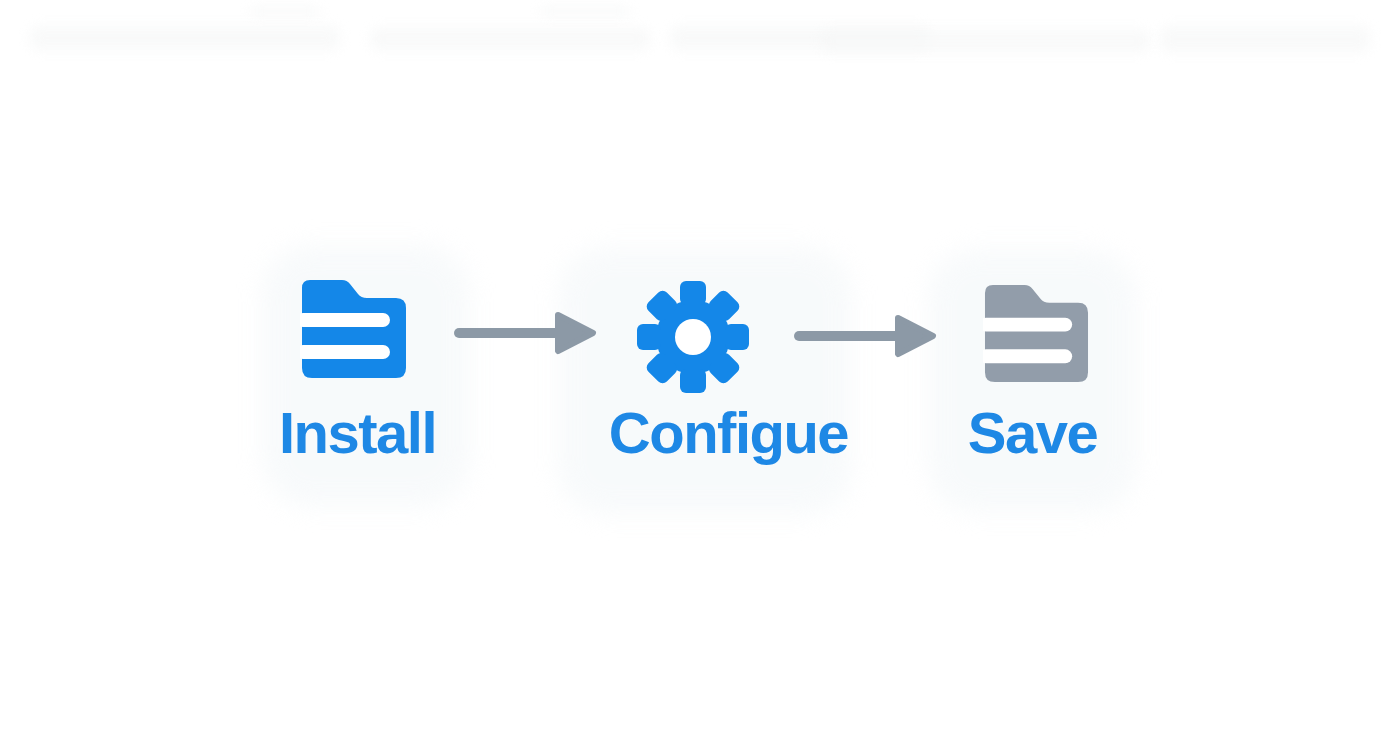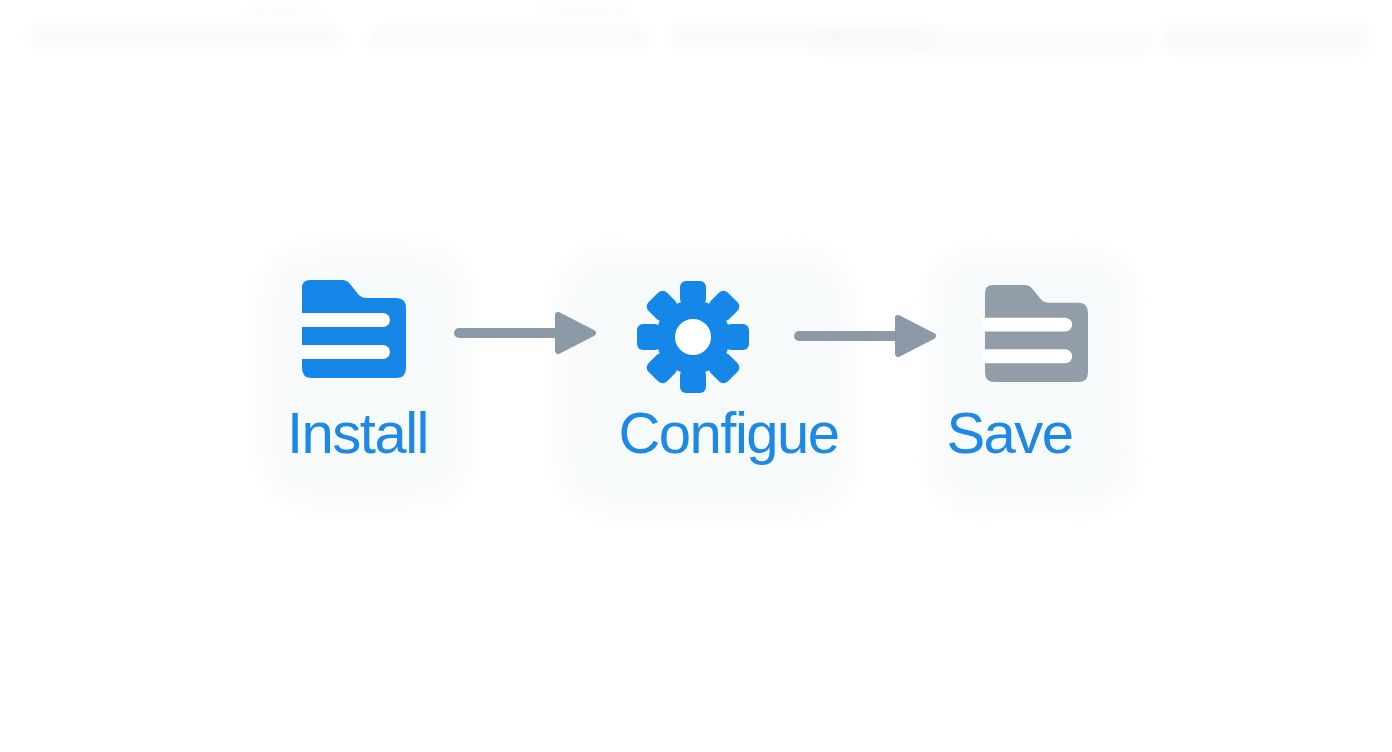--- a/index.html
+++ b/index.html
@@ -33,30 +33,30 @@
   .icon-folder-save    { left: 983px; top: 282px; width: 107px; height: 103px; }
 
   .arrow { position: absolute; }
   .arrow-1 { left: 452px; top: 310px; width: 146px; height: 46px; }
   .arrow-2 { left: 792px; top: 313px; width: 146px; height: 46px; }
 
   .step-label {
     position: absolute;
     top: 401px;
     font-size: 58px;
-    font-weight: 400;
+    font-weight: 700;
     letter-spacing: -1.5px;
     line-height: 1.1;
     color: #1e88e5;
     text-align: center;
     white-space: nowrap;
   }
   .label-install  { left: 250px; width: 215px; }
   .label-configue { left: 581px; width: 295px; }
-  .label-save     { left: 902px; width: 215px; }
+  .label-save     { left: 925px; width: 215px; }
 </style>
 </head>
 <body>
 
 <div class="stage">
 
   <div>
     <div class="ghost g1"></div>
     <div class="ghost g2"></div>
     <div class="ghost g3"></div>

